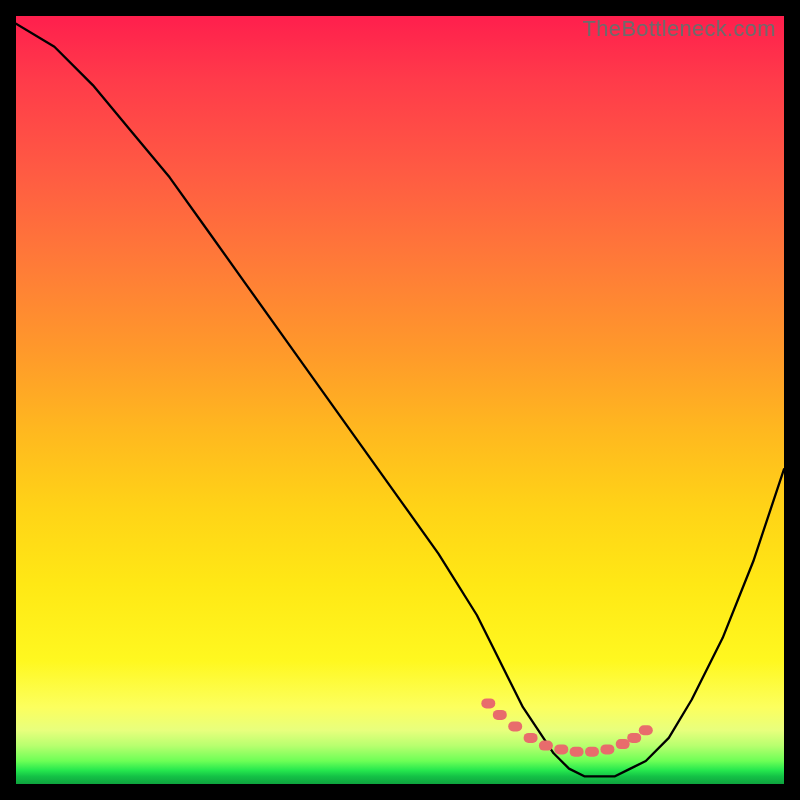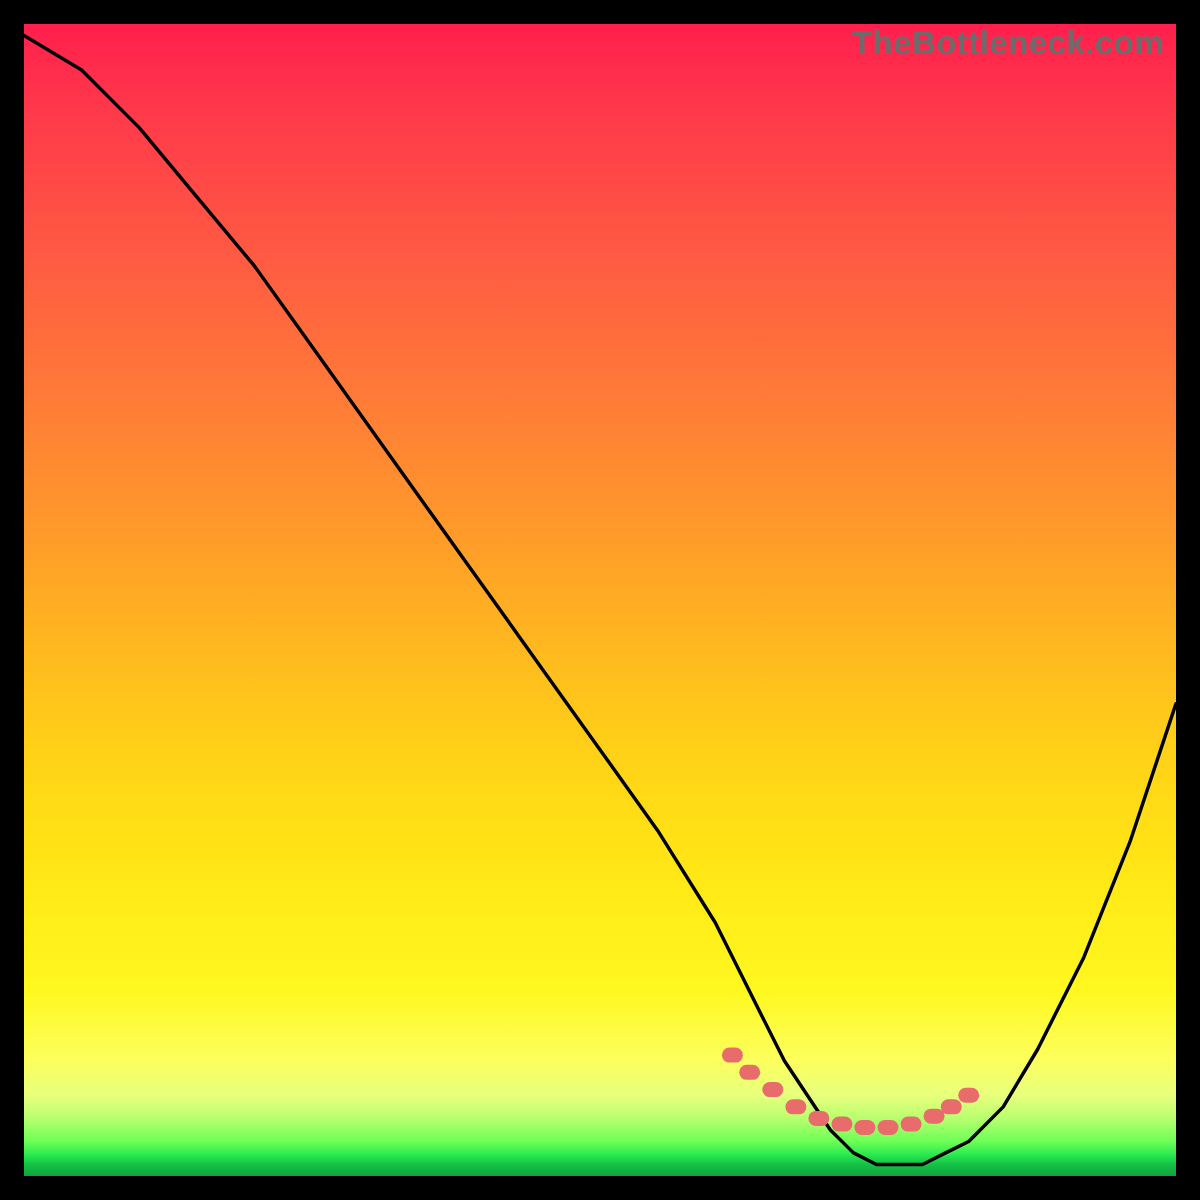--- a/index.html
+++ b/index.html
@@ -54,21 +54,21 @@
     height: 768px;
     pointer-events: none;
   }
   .watermark {
     position: absolute;
     right: 8px;
     top: 0px;
     color: #6c6c6c;
     font-size: 22px;
     letter-spacing: 0.3px;
-    font-weight: 700;
+    font-weight: 400;
     user-select: none;
   }
 </style>
 </head>
 <body>
 
 <div class="frame">
   <div class="plot-bg"></div>
 
   <svg class="curve-svg" viewBox="0 0 768 768" preserveAspectRatio="none">

